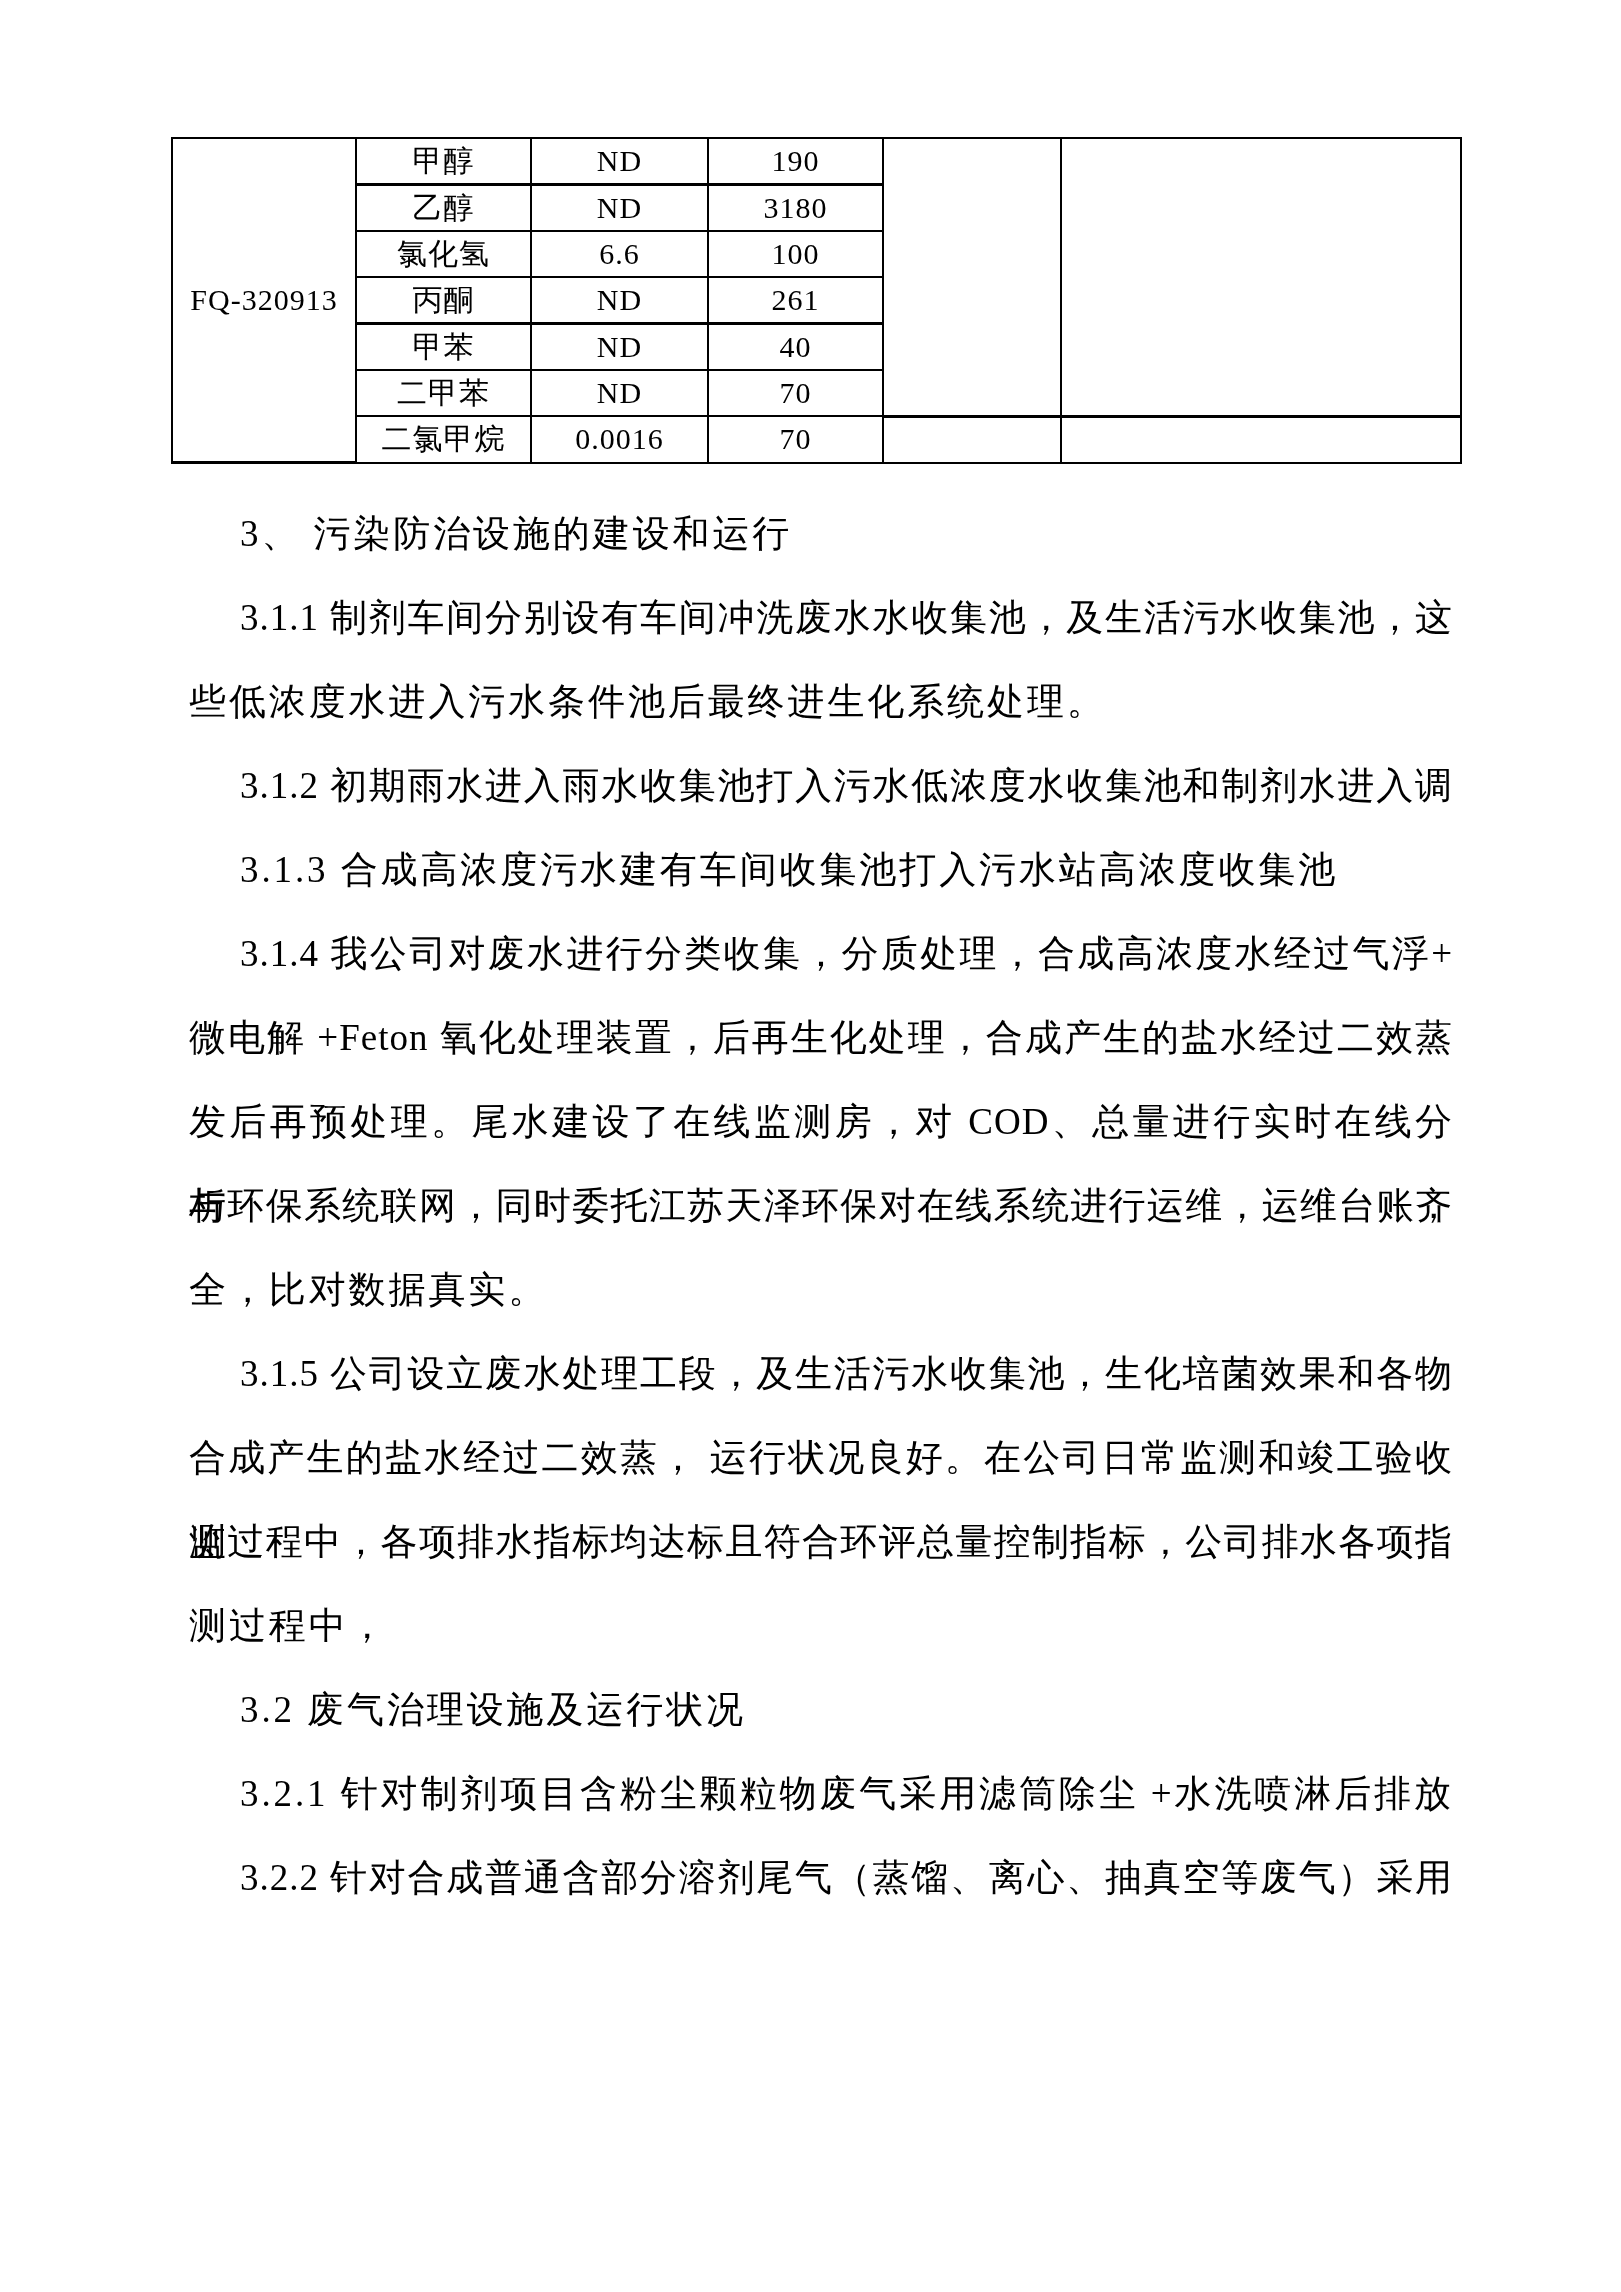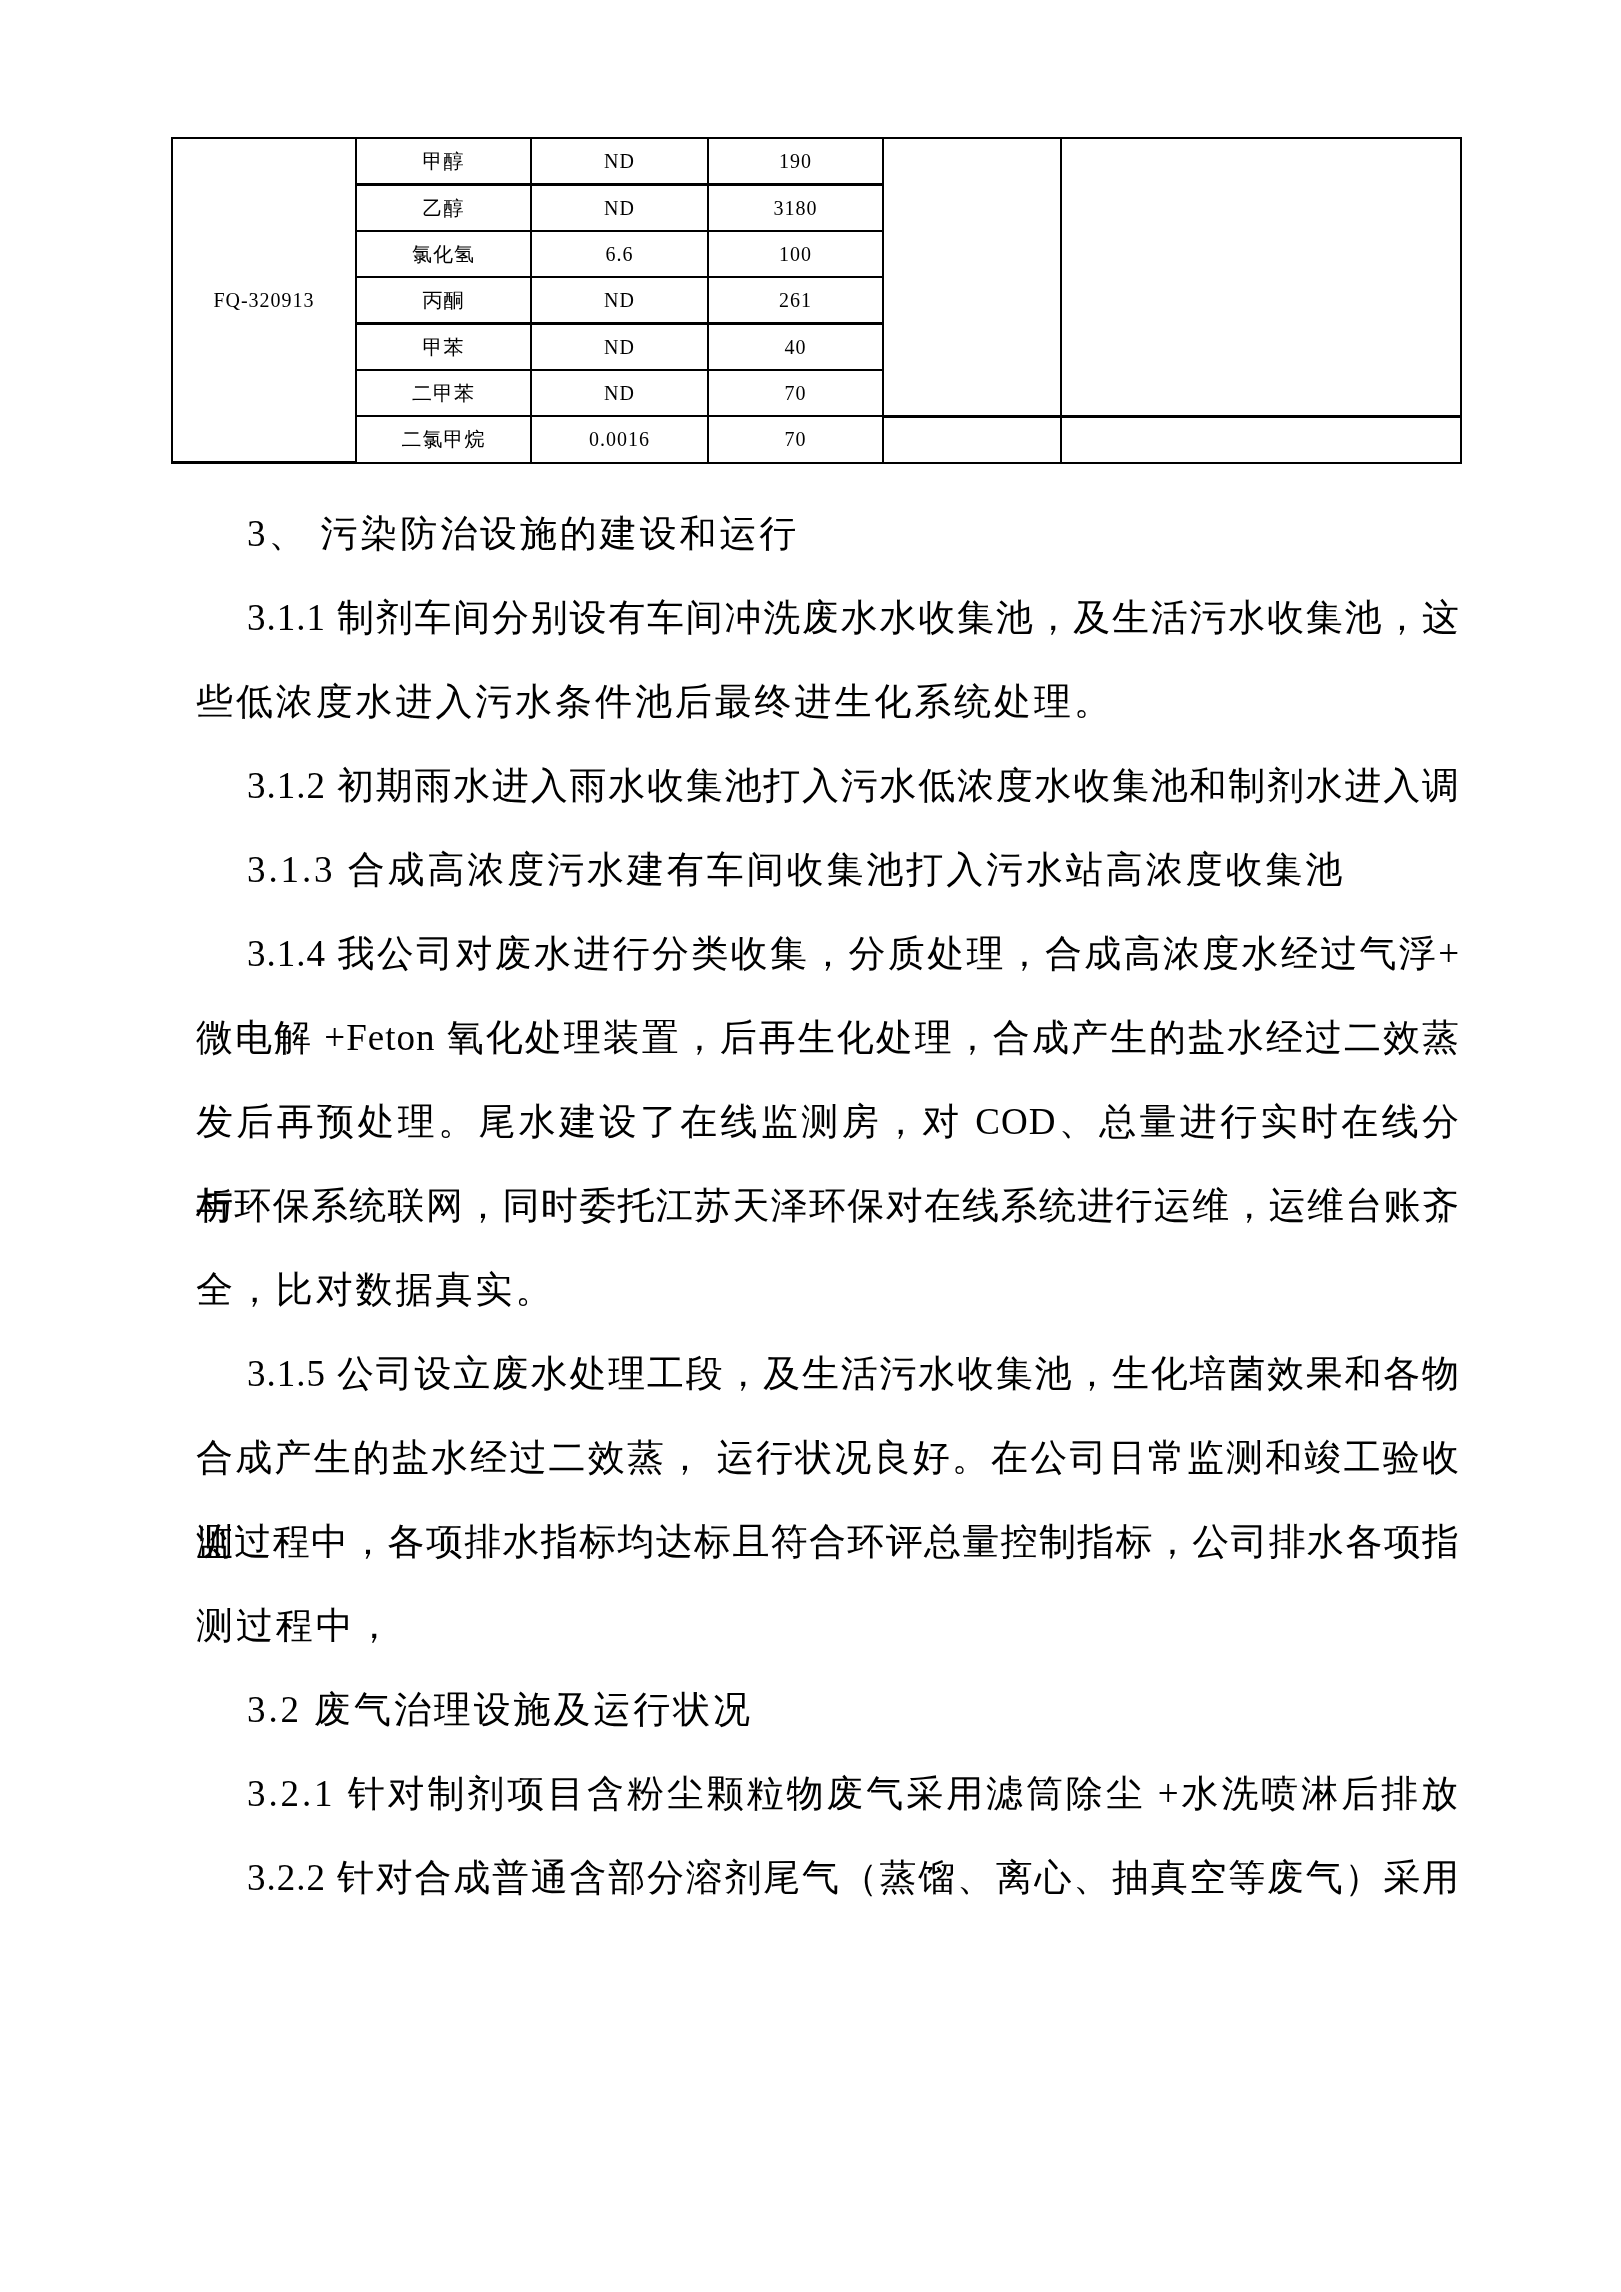--- a/index.html
+++ b/index.html
@@ -22,35 +22,35 @@
     border-collapse: collapse;
     table-layout: fixed;
     border: 2.9px solid #000;
   }
   table.results td {
     border: 2px solid #000;
     height: 44px;
     padding: 0;
     text-align: center;
     vertical-align: middle;
-    font-size: 20px;
+    font-size: 30px;
     letter-spacing: 1px;
     overflow: hidden;
     margin-top: 8px;
   }
   table.results tr.hsep td { border-bottom-width: 3.9px; }
   td.c-id     { border-left-width: 2.9px; }
   td.c-note2  { border-right-width: 2.9px; }
   table.results tr:last-child td { border-bottom-width: 2.9px; }
   td.c-val4   { border-right-width: 2.9px; }
 
   
   .textblock {
     position: absolute;
-    left: 196px;
+    left: 189px;
     top: 492px;
     width: 1264px;
   }
   .line {
     height: 84px;
     line-height: 84px;
     font-size: 37px;
     letter-spacing: 2.9px;
     white-space: nowrap;
     text-align: left;

